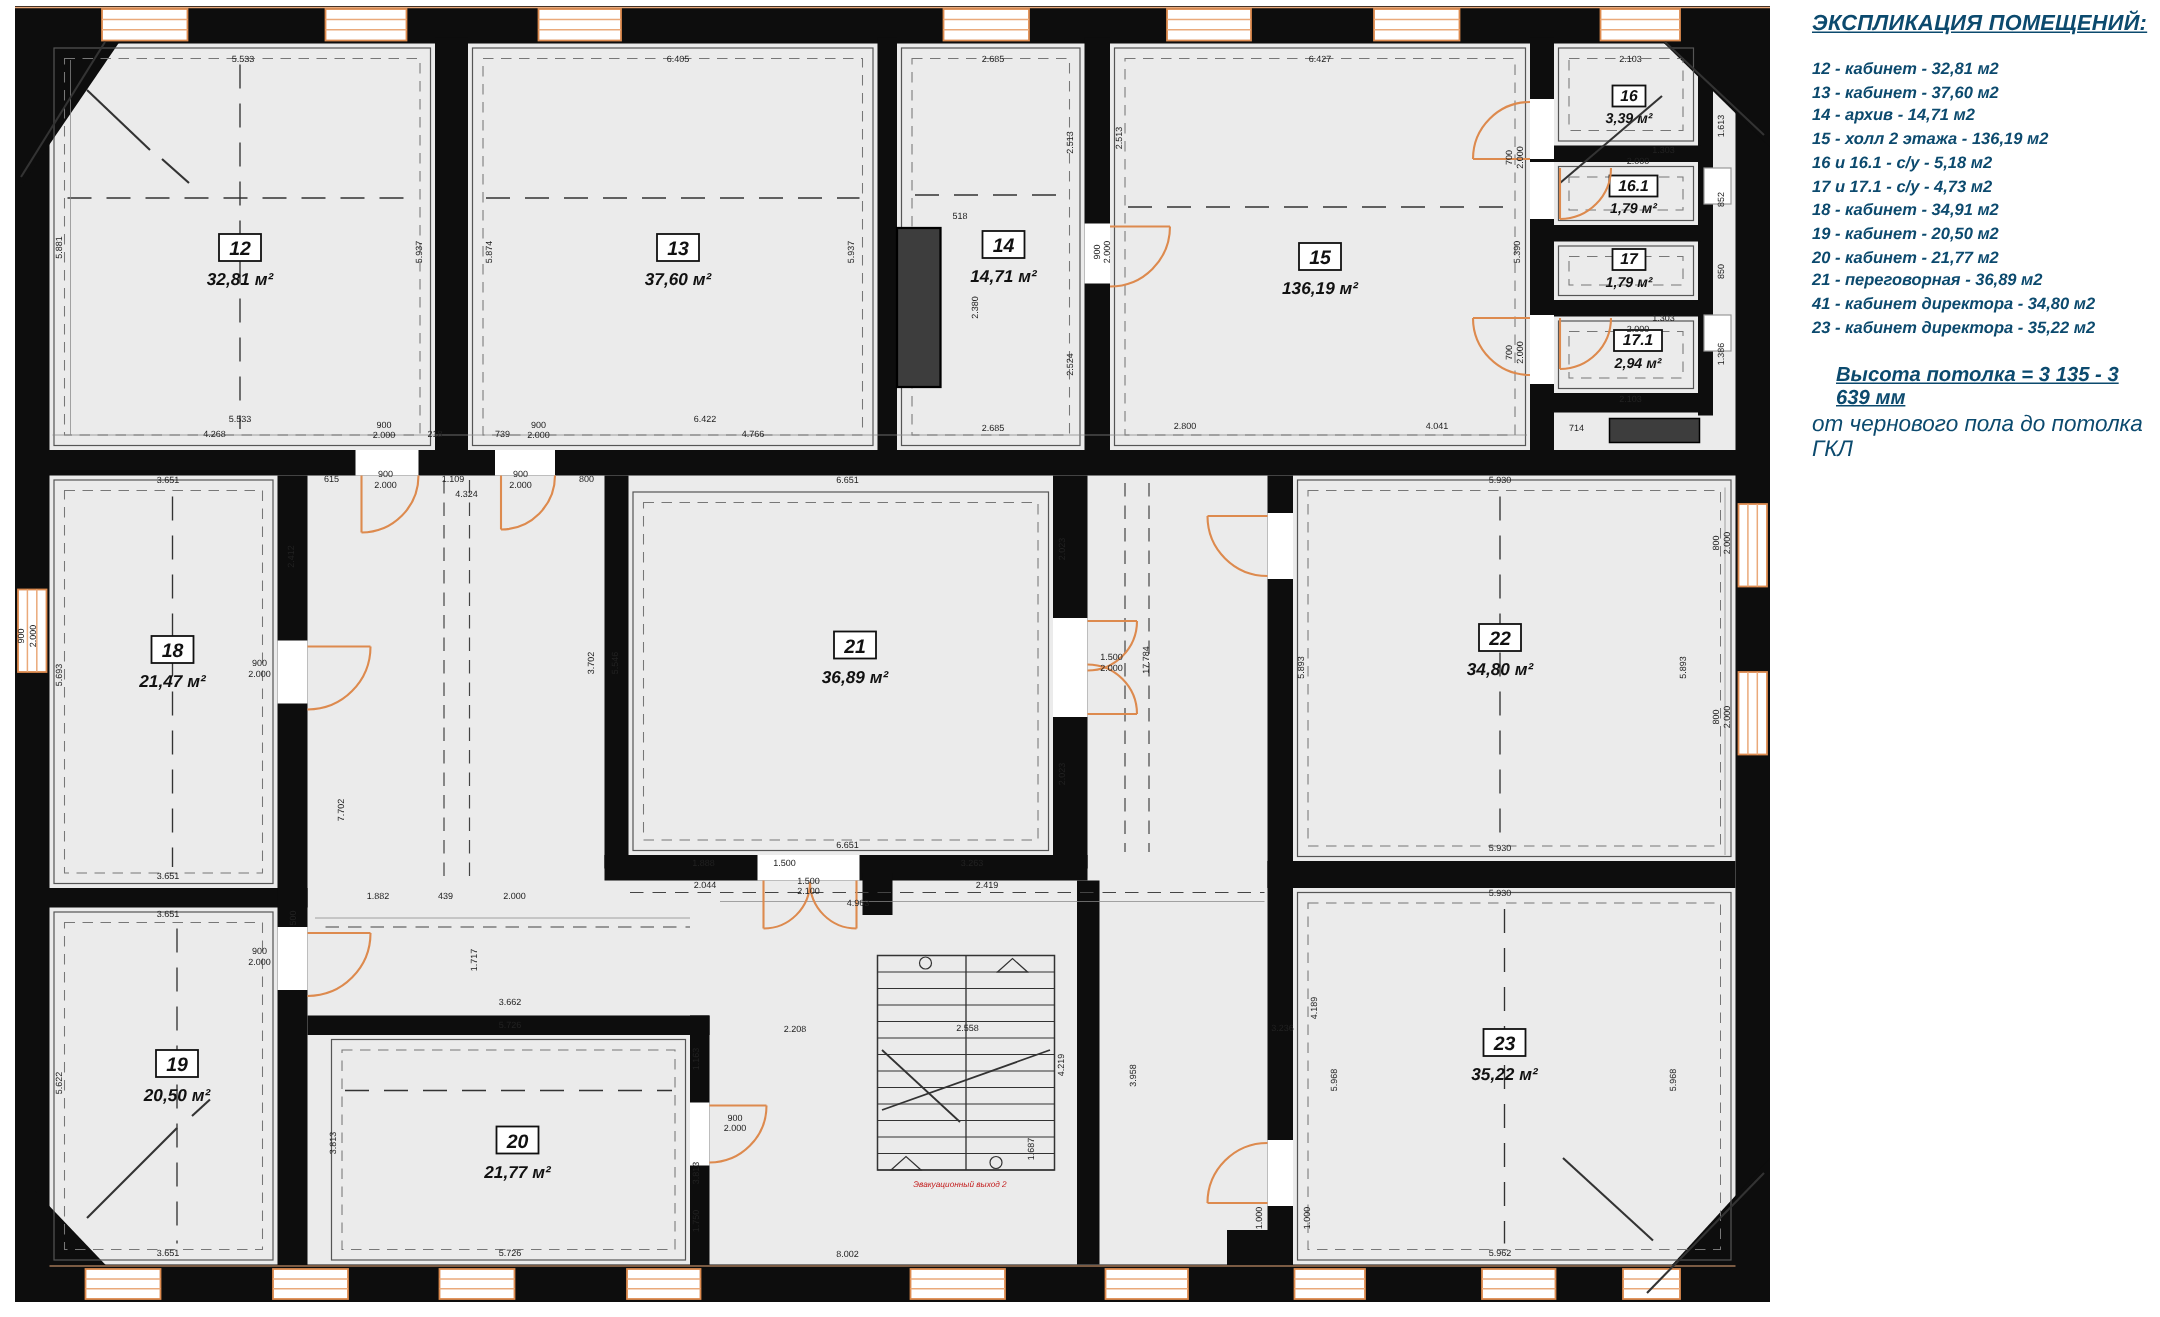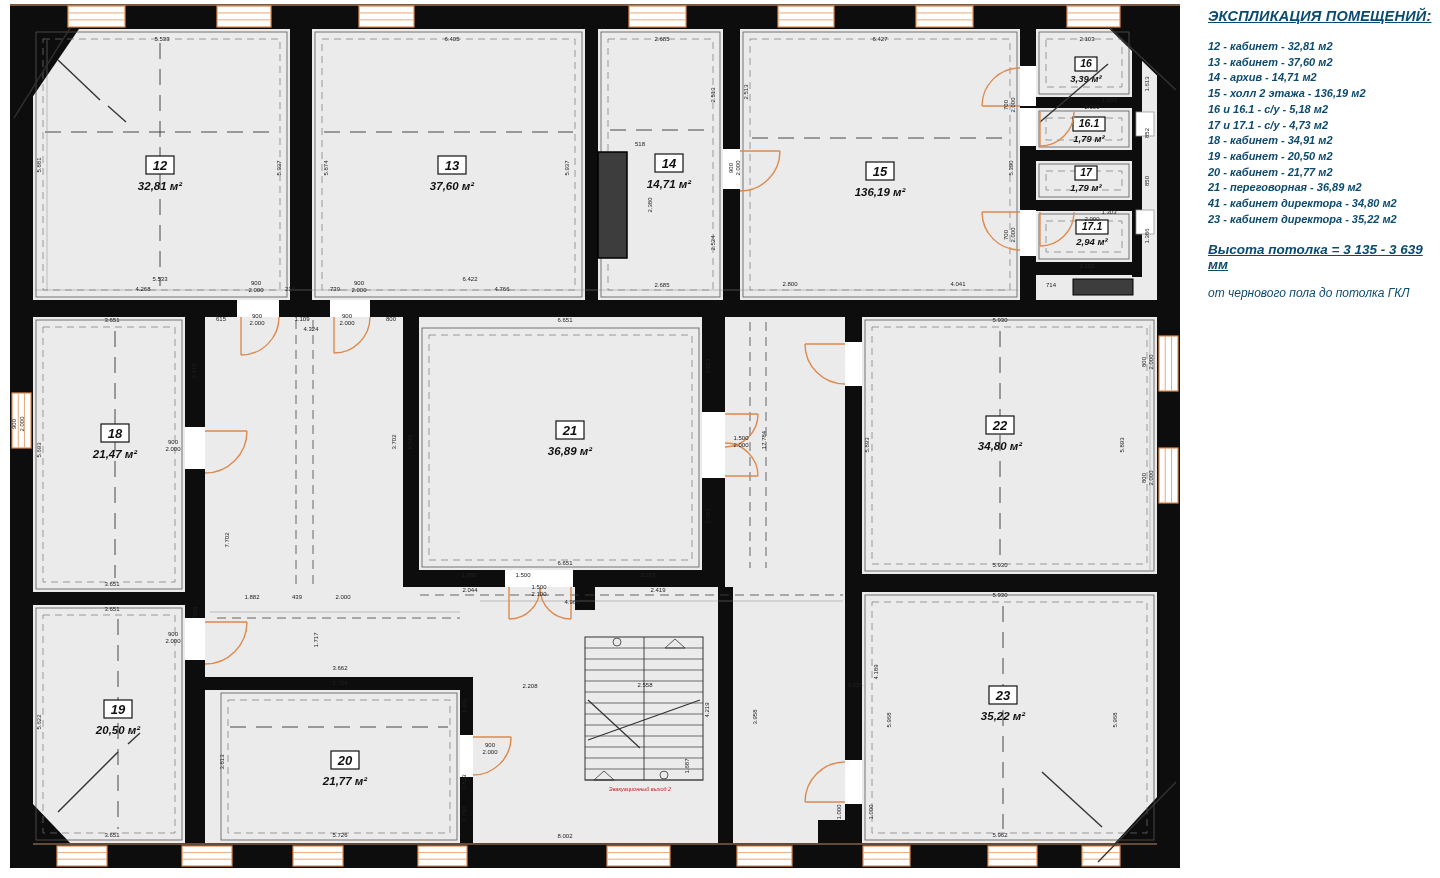--- a/index.html
+++ b/index.html
@@ -11,22 +11,22 @@
   .dim{font-size:6px;fill:#222;text-anchor:middle;}
   .dim.red{fill:#c42020;font-size:5.5px;font-style:italic;}
   .rnum{font-size:13px;font-weight:700;font-style:italic;fill:#111;text-anchor:middle;}
   .rarea{font-size:11.5px;font-weight:700;font-style:italic;fill:#111;text-anchor:middle;}
   .sm .rnum{font-size:10.5px;}
   .sm .rarea{font-size:9.5px;}
   
   .legend{position:absolute;left:1208px;top:8px;width:230px;color:#0c4a6e;font-style:italic;}
   .legend-title{font-size:14.5px;font-weight:700;text-decoration:underline;letter-spacing:.2px;margin-bottom:15px;}
   .legend-items div{font-size:11px;line-height:15.7px;font-weight:600;}
-  .legend-note-bold{font-size:13.5px;font-weight:700;text-decoration:underline;margin-top:15px;}
-  .legend-note{font-size:12px;margin-top:14px;}
+  .legend-note-bold{font-size:13.5px;font-weight:700;text-decoration:underline;margin-top:15px;margin-left:16px;}
+  .legend-note{font-size:15px;margin-top:2px;}
 </style>
 </head>
 <body>
 
 <div id="stage">
   <svg id="plan" width="1185" height="878" viewBox="0 0 1185 878">
       <g>
         <rect x="0" y="0" width="1185" height="878" fill="#fff"></rect>
         <rect x="22" y="16" width="1146" height="842" fill="#ebebeb"></rect>
       </g>

